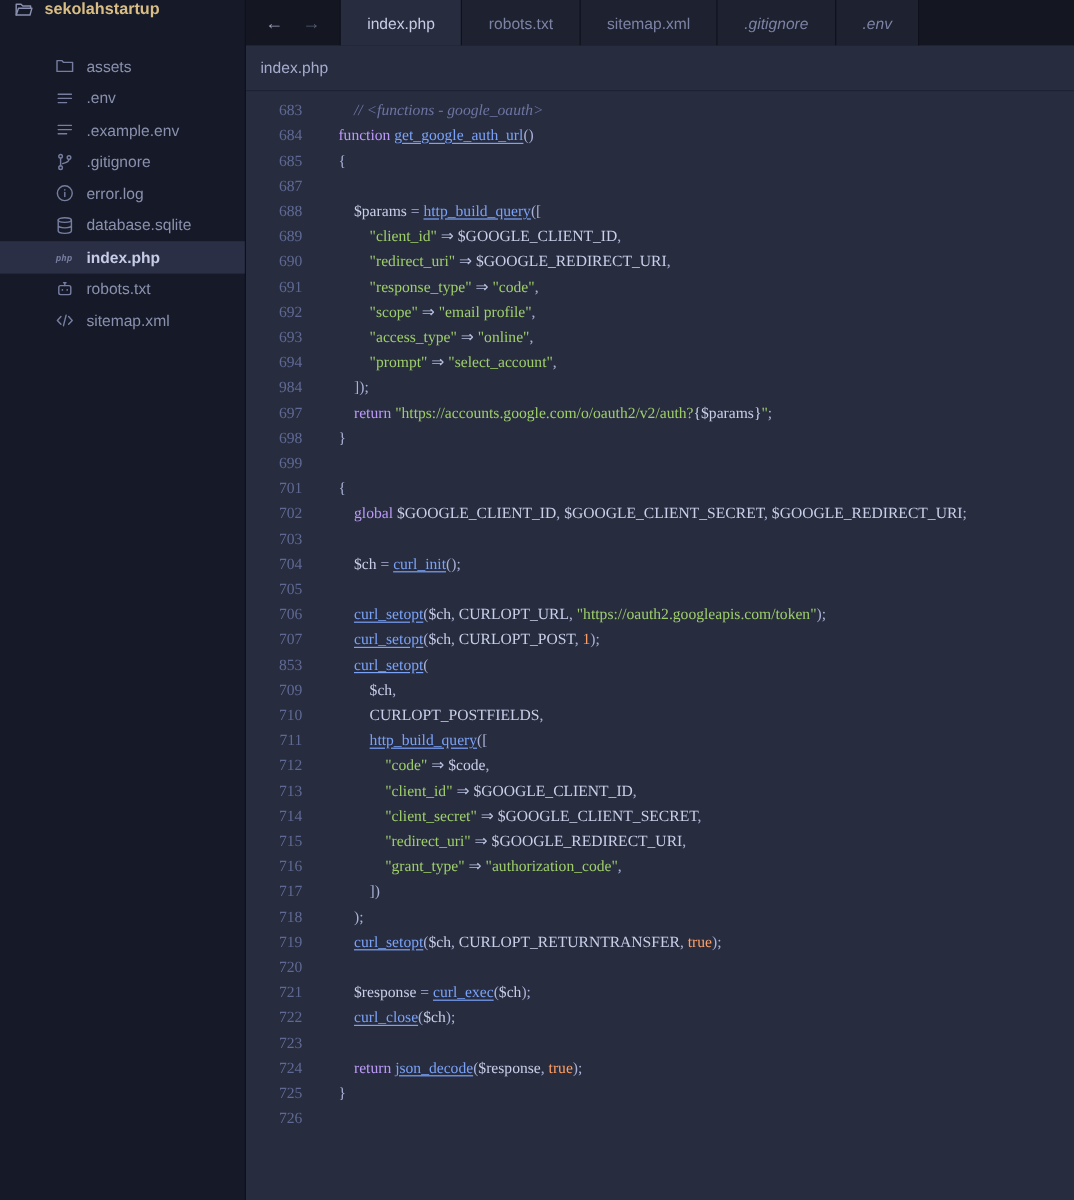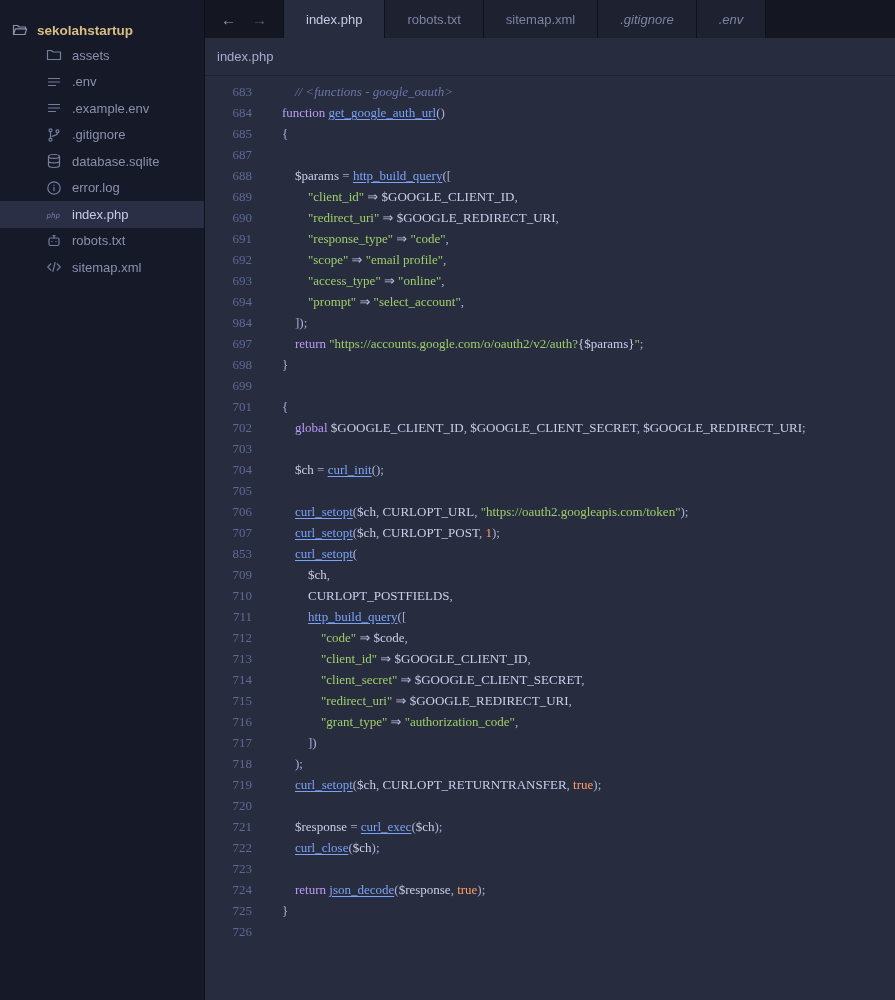--- a/index.html
+++ b/index.html
@@ -10,28 +10,28 @@
     --arrow:#b6bedd; --line-number:#5f6a94; --accent-folder:#d9bd84;
   }
   *{margin:0;padding:0;box-sizing:border-box;}
   html,body{width:895px;height:1000px;overflow:hidden;background:var(--editor-bg);
     font-family:"Liberation Sans",sans-serif;}
   .app{display:flex;width:895px;height:1000px;}
 
   
   .sidebar{width:205px;min-width:205px;height:100%;background:var(--sidebar-bg);
     border-right:1px solid #0e111c;display:flex;flex-direction:column;}
-  .ws-header{height:38px;display:flex;align-items:flex-end;padding-left:12px;gap:9px;
+  .ws-header{height:38px;display:flex;align-items:flex-start;padding-left:12px;gap:9px;
     color:var(--accent-folder);font-size:13.5px;font-weight:600;cursor:pointer;}
   .ws-header .ficon{color:#8a90ad;}
   .file-list{padding-top:4px;}
   .file-row{height:26.5px;display:flex;align-items:center;padding-left:46px;gap:10px;
     color:#8a90ad;font-size:13px;cursor:pointer;}
   .file-row .fname{white-space:nowrap;}
-  .file-row.selected{background:var(--selected-file-bg);color:#c6cce6;}
+  .file-row.selected{background:var(--selected-file-bg);color:#c6cce6;font-weight:bold;}
   .ficon{width:16px;height:16px;display:inline-flex;align-items:center;justify-content:center;
     color:#767d9e;flex:none;}
   .ficon svg{width:16px;height:16px;display:block;}
 
   
   .main{flex:1;display:flex;flex-direction:column;min-width:0;}
   .tabbar{height:38px;background:var(--tabbar-bg);display:flex;align-items:stretch;flex:none;}
   .navs{display:flex;align-items:center;gap:16px;padding:0 16px;border-right:1px solid #0e111c;}
   .nav{font-size:15px;cursor:pointer;line-height:1;}
   .nav.back{color:#9aa0b8;}
@@ -111,34 +111,34 @@
               <circle cx="11.5" cy="4.3" r="1.5"></circle>
               <circle cx="4.5" cy="12.7" r="1.5"></circle>
               <path d="M4.5 4.8v6.4M11.5 5.8c0 2.6-3.2 2.8-5.3 3.5"></path>
             </svg>
           </span>
           <span class="fname">.gitignore</span>
         </div>
         <div class="file-row">
           <span class="ficon">
             <svg viewBox="0 0 16 16" fill="none" stroke="currentColor" stroke-width="1.2" stroke-linecap="round" stroke-linejoin="round">
+              <circle cx="8" cy="8" r="6.2"></circle>
+              <path d="M8 7.3v3.4M8 5.2v.1"></path>
+            </svg>
+          </span>
+          <span class="fname">error.log</span>
+        </div>
+        <div class="file-row">
+          <span class="ficon">
+            <svg viewBox="0 0 16 16" fill="none" stroke="currentColor" stroke-width="1.2" stroke-linecap="round" stroke-linejoin="round">
               <ellipse cx="8" cy="3.4" rx="5.5" ry="1.9"></ellipse>
               <path d="M2.5 3.4v9.2c0 1 2.5 1.9 5.5 1.9s5.5-.9 5.5-1.9V3.4M2.5 8c0 1 2.5 1.9 5.5 1.9S13.5 9 13.5 8"></path>
             </svg>
           </span>
           <span class="fname">database.sqlite</span>
-        </div>
-        <div class="file-row">
-          <span class="ficon">
-            <svg viewBox="0 0 16 16" fill="none" stroke="currentColor" stroke-width="1.2" stroke-linecap="round" stroke-linejoin="round">
-              <circle cx="8" cy="8" r="6.2"></circle>
-              <path d="M8 7.3v3.4M8 5.2v.1"></path>
-            </svg>
-          </span>
-          <span class="fname">error.log</span>
         </div>
         <div class="file-row selected">
           <span class="ficon">
             <svg viewBox="0 0 16 16">
               <text x="0.5" y="11.5" font-size="7.5" font-style="italic" font-family="monospace" fill="currentColor">php</text>
             </svg>
           </span>
           <span class="fname">index.php</span>
         </div>
         <div class="file-row">

